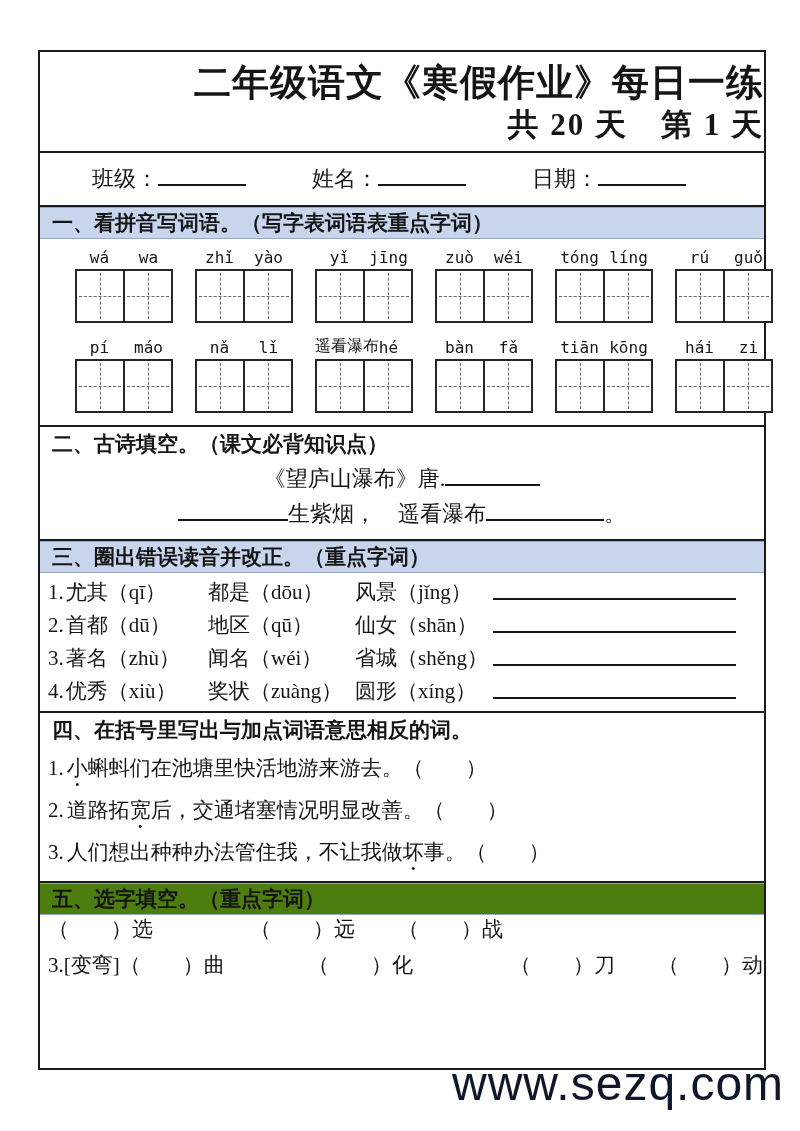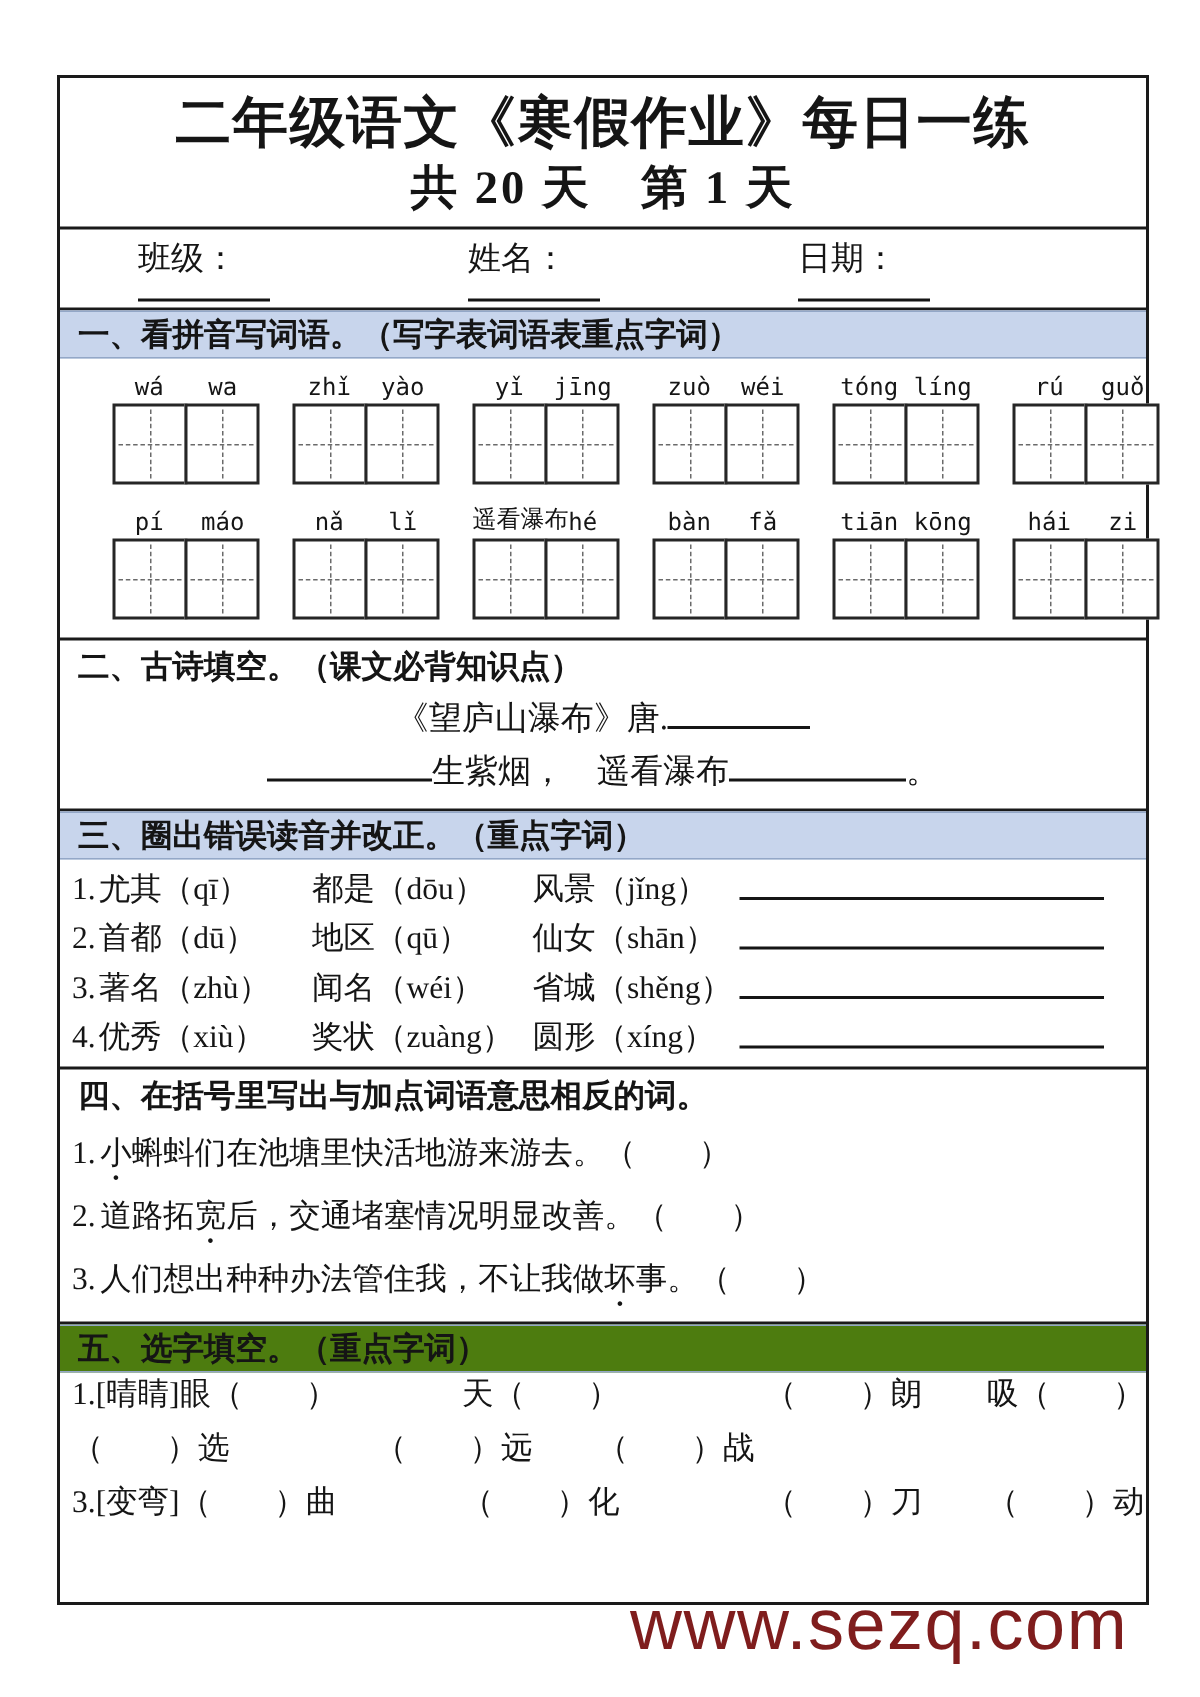--- a/index.html
+++ b/index.html
@@ -2,27 +2,27 @@
 <html><head>
 <meta charset="utf-8">
 <style>
   * { margin:0; padding:0; box-sizing:border-box; }
   body { background:#ffffff; font-family:"Liberation Serif", serif; color:#151515; }
   .page { position:relative; width:800px; height:1131px; background:#ffffff; overflow:hidden; }
   .sheet { position:absolute; left:38px; top:50px; width:728px; height:1020px;
            border:2px solid #1a1a1a; background:#ffffff; }
 
   
-  .title-block { text-align:center; padding:8px 0 6px; border-bottom:2px solid #1a1a1a; }
+  .title-block { text-align:right; padding:8px 0 6px; border-bottom:2px solid #1a1a1a; }
   .t1 { font-size:37px; font-weight:bold; letter-spacing:1px; line-height:1.25; }
   .t2 { font-size:31px; font-weight:bold; letter-spacing:2px; line-height:1.25; }
 
   
   .info-row { height:52px; display:flex; align-items:center; padding-left:52px; font-size:22px; }
-  .field { width:220px; display:flex; align-items:baseline;flex-direction:column; }
+  .field { width:220px; display:flex; align-items:baseline; }
   .blank { display:inline-block; border-bottom:2px solid #151515; height:14px; }
   .w88{width:88px;} .w95{width:95px;} .w110{width:110px;} .w118{width:118px;} .w150{width:150px;} .w148{width:148px;}
 
   
   .section { border-top:2px solid #1a1a1a; }
   .band { height:32px; display:flex; align-items:center; padding-left:12px;
           font-family:"Liberation Sans", sans-serif; font-weight:bold; font-size:21px;
           border-top:1px solid #93a7c7; border-bottom:1px solid #93a7c7; }
   .whead { height:34px; display:flex; align-items:center; padding-left:12px;
            font-family:"Liberation Sans", sans-serif; font-weight:bold; font-size:21px; }
@@ -59,22 +59,22 @@
   .emph::after { content:"\2022"; position:absolute; left:50%; transform:translateX(-50%);
                  bottom:-11px; font-size:13px; color:#151515; }
   .s4pad { padding-bottom:8px; }
 
   
   .s5row { display:flex; align-items:baseline; height:36px; padding-left:8px; font-size:21px; }
   .s5a { width:260px; } .s5b { width:202px; } .s5c { width:148px; }
   .s5pad { padding-bottom:10px; }
 
   
-  .watermark { position:absolute; left:420px; top:1056px; font-family:"Liberation Sans", sans-serif;
-               font-size:48px; color:#7f1d1d; letter-spacing:1px; white-space:nowrap; }
+  .watermark { position:absolute; left:452px; top:1056px; font-family:"Liberation Sans", sans-serif;
+               font-size:48px; color:#0f172a; letter-spacing:1px; white-space:nowrap; }
 </style>
 </head>
 <body>
 
 <div class="page">
   <div class="sheet">
 
     <div class="title-block">
       <div class="t1">二年级语文《寒假作业》每日一练</div>
       <div class="t2">共 20 天　第 1 天</div>
@@ -284,26 +284,20 @@
           <span>人们想出种种办法管住我，不让我做</span>
           <span class="emph">坏</span>
           <span>事。</span>
           <span>（　　）</span>
       </div>
     </div>
 
     <div class="section s5pad">
       <div class="band" style="background:#4d7c0f;">五、选字填空。（重点字词）</div>
       <div class="s5row">
-        <span class="s5a"><span>1.</span><span>[晴睛]</span><span>眼（　　）</span></span>
-        <span class="s5b">天（　　）</span>
-        <span class="s5c">（　　）朗</span>
-        <span class="s5d">吸（　　）</span>
-      </div>
-      <div class="s5row">
         <span class="s5b">（　　）选</span>
         <span class="s5c">（　　）远</span>
         <span class="s5d">（　　）战</span>
       </div>
       <div class="s5row">
         <span class="s5a"><span>3.</span><span>[变弯]</span><span>（　　）曲</span></span>
         <span class="s5b">（　　）化</span>
         <span class="s5c">（　　）刀</span>
         <span class="s5d">（　　）动</span>
       </div>

